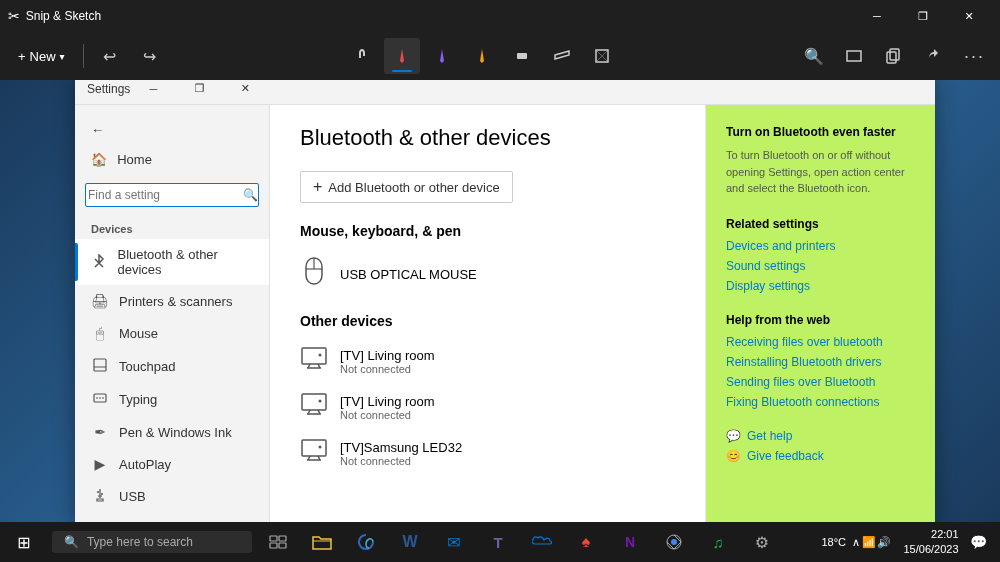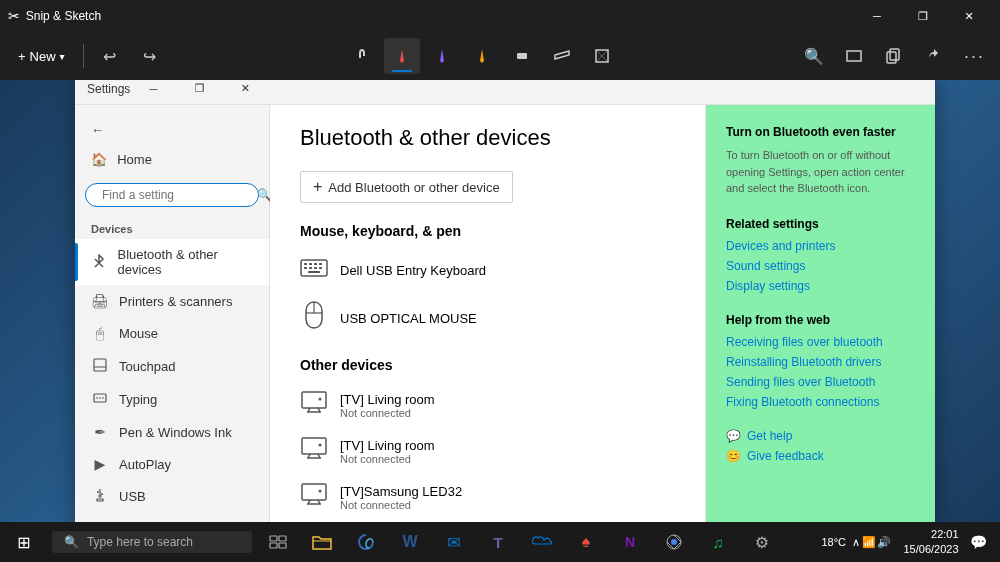--- a/index.html
+++ b/index.html
@@ -96,22 +96,22 @@
     }
     .sidebar-home {
       display: flex; align-items: center; gap: 10px;
       padding: 8px 16px; cursor: pointer; color: #333; font-size: 13px;
     }
     .sidebar-search {
       margin: 8px 10px;
       display: flex; align-items: center;
       border: 1px solid #0078d4;
       background: #fff;
-      padding: 4px 16px;
-      border-radius: 12px;
+      padding: 4px 2px;
+      border-radius: 2px;
     }
     .sidebar-search input {
       border: none; outline: none; background: transparent;
       font-size: 12px; flex: 1; color: #333;
     }
     .sidebar-section-label {
       padding: 8px 16px 4px;
       font-size: 11px; font-weight: 600; color: #555;
       text-transform: none;
     }
@@ -159,21 +159,21 @@
       padding: 6px 0; margin-bottom: 6px;
     }
     .device-icon { font-size: 22px; color: #555; width: 28px; text-align: center; }
     .device-name { font-size: 13px; color: #000; }
     .device-status { font-size: 11px; color: #666; }
 
     
     .right-panel {
       width: 230px;
       padding: 20px 20px;
-      background: #86efac;
+      background: #bef264;
       border-left: 1px solid #e8e8e8;
       flex-shrink: 0;
     }
     .right-section { margin-bottom: 20px; }
     .right-section-title { font-size: 12px; font-weight: 600; color: #000; margin-bottom: 8px; }
     .right-text { font-size: 11px; color: #555; line-height: 1.5; margin-bottom: 20px; }
     .right-link { font-size: 12px; color: #0078d4; cursor: pointer; display: block; margin-bottom: 6px; text-decoration: none; }
     .right-link-icon { display: flex; align-items: center; gap: 6px; margin-bottom: 6px; }
     .right-link-icon a { font-size: 12px; color: #0078d4; cursor: pointer; text-decoration: none; }
 
@@ -407,39 +407,20 @@
 
       <div class="add-device-row">
         <div class="add-device-btn">
           <span style="font-size:16px;font-weight:300;">+</span>
           <span>Add Bluetooth or other device</span>
         </div>
       </div>
 
       <div class="section-heading">Mouse, keyboard, &amp; pen</div>
 
-      <div class="device-item">
-        <div class="device-icon">
-          <svg width="28" height="18" viewBox="0 0 28 18">
-              <rect x="1" y="1" width="26" height="16" rx="2" fill="none" stroke="#555" stroke-width="1.5"></rect>
-              <rect x="4" y="4" width="3" height="2" rx="0.5" fill="#555"></rect>
-              <rect x="9" y="4" width="3" height="2" rx="0.5" fill="#555"></rect>
-              <rect x="14" y="4" width="3" height="2" rx="0.5" fill="#555"></rect>
-              <rect x="19" y="4" width="3" height="2" rx="0.5" fill="#555"></rect>
-              <rect x="4" y="8" width="3" height="2" rx="0.5" fill="#555"></rect>
-              <rect x="9" y="8" width="3" height="2" rx="0.5" fill="#555"></rect>
-              <rect x="14" y="8" width="3" height="2" rx="0.5" fill="#555"></rect>
-              <rect x="19" y="8" width="3" height="2" rx="0.5" fill="#555"></rect>
-              <rect x="8" y="12" width="12" height="2" rx="0.5" fill="#555"></rect>
-            </svg>
-        </div>
-        <div>
-          <div class="device-name">Dell USB Entry Keyboard</div>
-        </div>
-      </div>
 
       <div class="device-item">
         <div class="device-icon">
           <svg width="20" height="28" viewBox="0 0 20 28">
               <path d="M10 1 C5 1 2 5 2 10 L2 18 C2 23 5 27 10 27 C15 27 18 23 18 18 L18 10 C18 5 15 1 10 1Z" fill="none" stroke="#555" stroke-width="1.5"></path>
               <line x1="10" y1="1" x2="10" y2="12" stroke="#555" stroke-width="1.2"></line>
               <line x1="2" y1="12" x2="18" y2="12" stroke="#555" stroke-width="1.2"></line>
             </svg>
         </div>
         <div>

